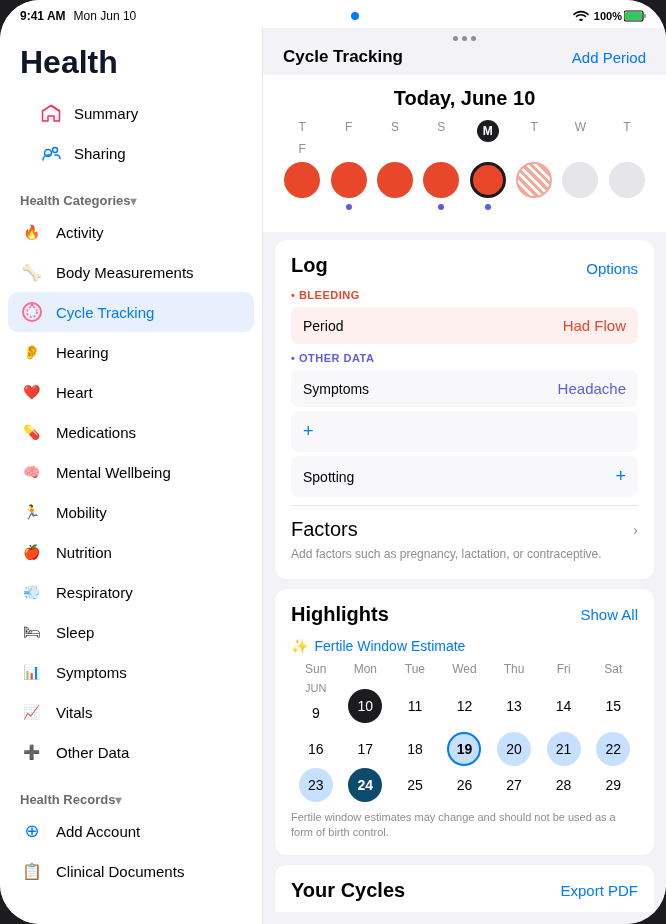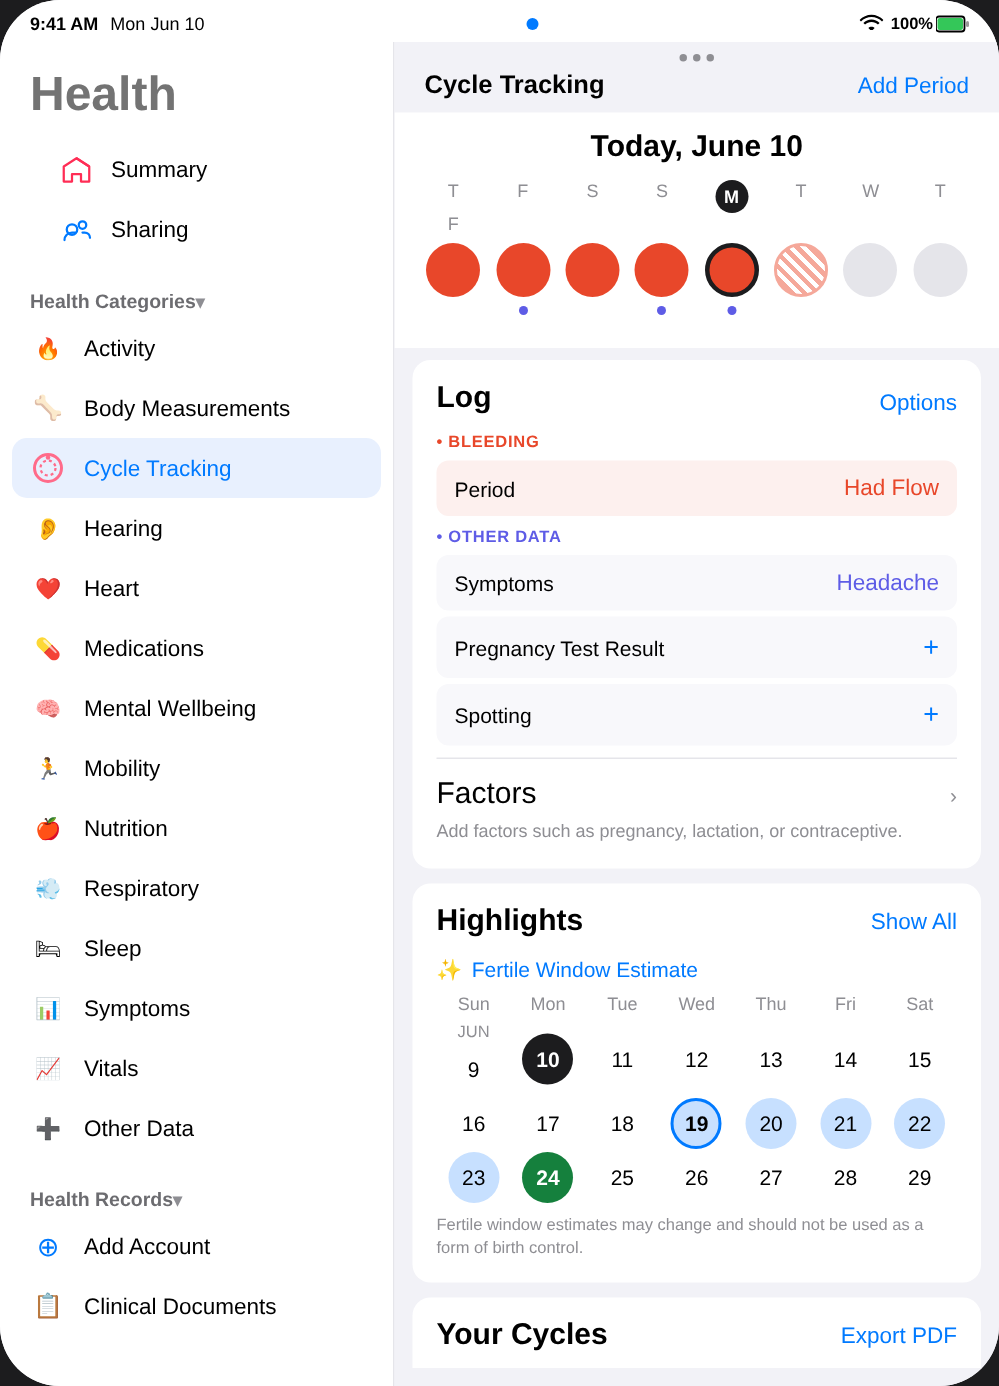--- a/index.html
+++ b/index.html
@@ -48,21 +48,21 @@
       border-right: 1px solid #e5e5ea;
       padding-bottom: 20px;
     }
     .sidebar::-webkit-scrollbar { display: none; }
     .sidebar-header {
       padding: 16px 20px 8px;
     }
     .sidebar-header h1 {
       font-size: 32px;
       font-weight: 700;
-      color: #737373;
+      color: #0f172a;
       margin-bottom: 12px;
     }
     .sidebar-nav-item {
       display: flex;
       align-items: center;
       padding: 9px 20px;
       gap: 12px;
       cursor: pointer;
       font-size: 15px;
       color: #000;
@@ -353,34 +353,34 @@
       display: flex;
       align-items: center;
       justify-content: center;
       border-radius: 50%;
       font-size: 14px;
       margin: 0 auto;
     }
     .mini-cal-cell.today {
       background: #1c1c1e;
       color: #fff;
-      font-weight: 700;
+      font-weight: 400;
     }
     .mini-cal-cell.fertile-start {
       background: #c7e0ff;
       border: 2px solid #007aff;
       color: #000;
       font-weight: 600;
     }
     .mini-cal-cell.fertile-mid {
       background: #c7e0ff;
       color: #000;
     }
     .mini-cal-cell.fertile-end {
-      background: #15803d;
+      background: #0c4a6e;
       color: #fff;
       font-weight: 700;
     }
     .cal-month-label {
       font-size: 11px;
       color: #8e8e93;
     }
     .fertile-disclaimer {
       font-size: 11px;
       color: #8e8e93;
@@ -625,21 +625,20 @@
           <span class="log-value">Had Flow</span>
         </div>
         <div class="other-data-label">• OTHER DATA</div>
 
         <div class="log-row other">
           <span class="log-label">Symptoms</span>
           <span style="color:#5e5ce6;font-size:15px;">Headache</span>
         </div>
 
         <div class="log-row other">
-          <span class="log-label">Pregnancy Test Result</span>
           <span class="log-plus">+</span>
         </div>
 
         <div class="log-row other">
           <span class="log-label">Spotting</span>
           <span class="log-plus">+</span>
         </div>
 
         <div class="factors-row">
           <span class="factors-label">Factors</span>

